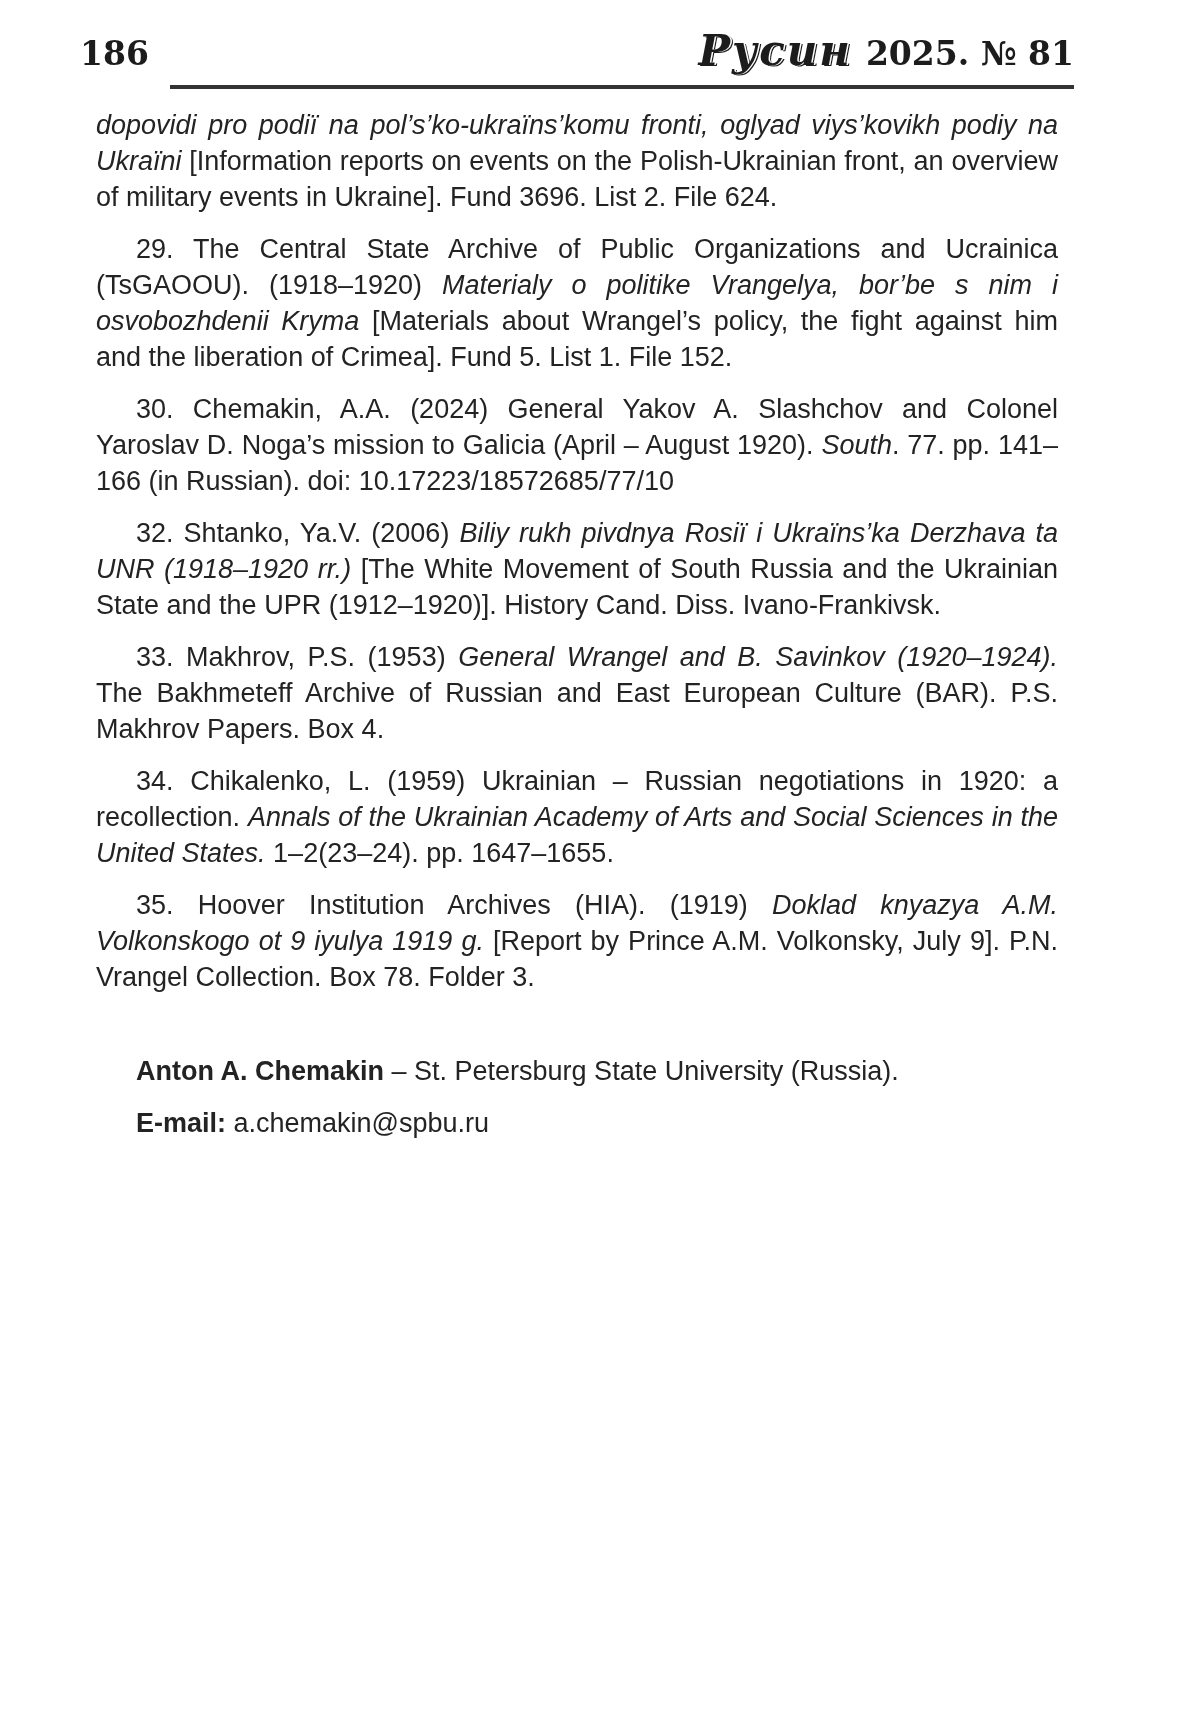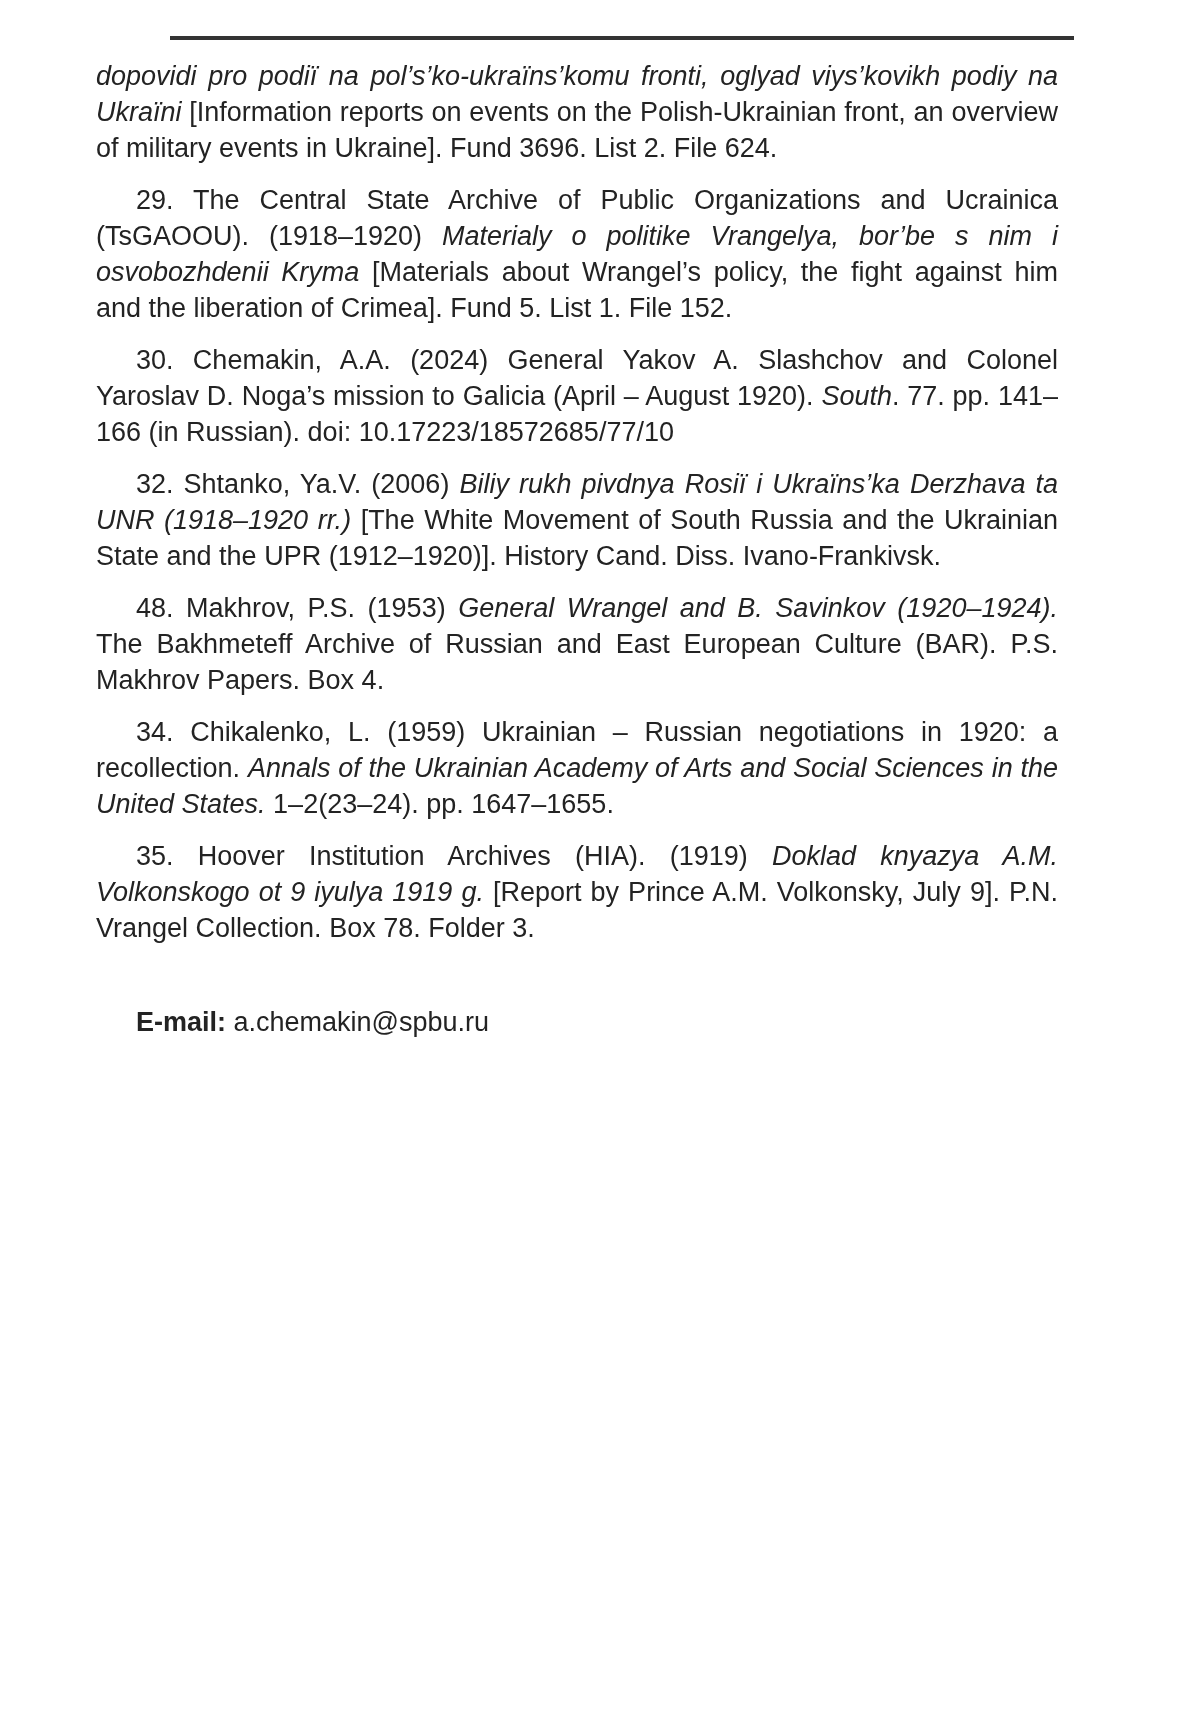--- a/index.html
+++ b/index.html
@@ -74,42 +74,50 @@
   .seg-bold   { font-weight: bold; }
   .author-info {
     margin-top: 58px;
   }
 </style>
 </head>
 <body>
 
 <div class="page">
 
+  <div class="running-head">
+    <span class="page-number">186</span>
+    <span class="head-right">
+      <span class="journal-logo">Русин</span>
+      <span class="issue-info">2025. № 81</span>
+    </span>
+  </div>
   <div class="head-rule"></div>
 
   <div class="references">
 
     <p class="ref-paragraph"><span class="seg-italic">dopovidi pro podiï na pol’s’ko-ukraïns’komu fronti, oglyad viys’kovikh podiy na Ukraïni </span><span>[Information reports on events on the Polish-Ukrainian front, an overview of military events in Ukraine]. Fund 3696. List 2. File 624.</span></p>
 
     <p class="ref-paragraph indented"><span>29. The Central State Archive of Public Organizations and Ucrainica (TsGAOOU). (1918–1920) </span><span class="seg-italic">Materialy o politike Vrangelya, bor’be s nim i osvobozhdenii Kryma </span><span>[Materials about Wrangel’s policy, the fight against him and the liberation of Crimea]. Fund 5. List 1. File 152.</span></p>
 
     <p class="ref-paragraph indented"><span>30. Chemakin, A.A. (2024) General Yakov A. Slashchov and Colonel Yaroslav D. Noga’s mission to Galicia (April – August 1920). </span><span class="seg-italic">South</span><span>. 77. pp. 141–166 (in Russian). doi: 10.17223/18572685/77/10</span></p>
 
 
     <p class="ref-paragraph indented"><span>32. Shtanko, Ya.V. (2006) </span><span class="seg-italic">Biliy rukh pivdnya Rosiï i Ukraïns’ka Derzhava ta UNR (1918–1920 rr.) </span><span>[The White Movement of South Russia and the Ukrainian State and the UPR (1912–1920)]. History Cand. Diss. Ivano-Frankivsk.</span></p>
 
-    <p class="ref-paragraph indented"><span>48. Makhrov, P.S. (1953) </span><span class="seg-italic">General Wrangel and B. Savinkov (1920–1924).</span><span> The Bakhmeteff Archive of Russian and East European Culture (BAR). P.S. Makhrov Papers. Box 4.</span></p>
+    <p class="ref-paragraph indented"><span>33. Makhrov, P.S. (1953) </span><span class="seg-italic">General Wrangel and B. Savinkov (1920–1924).</span><span> The Bakhmeteff Archive of Russian and East European Culture (BAR). P.S. Makhrov Papers. Box 4.</span></p>
 
     <p class="ref-paragraph indented"><span>34. Chikalenko, L. (1959) Ukrainian – Russian negotiations in 1920: a recollection. </span><span class="seg-italic">Annals of the Ukrainian Academy of Arts and Social Sciences in the United States.</span><span> 1–2(23–24). pp. 1647–1655.</span></p>
 
     <p class="ref-paragraph indented"><span>35. Hoover Institution Archives (HIA). (1919) </span><span class="seg-italic">Doklad knyazya A.M. Volkonskogo ot 9 iyulya 1919 g. </span><span>[Report by Prince A.M. Volkonsky, July 9]. P.N. Vrangel Collection. Box 78. Folder 3.</span></p>
 
   </div>
 
   <div class="author-info">
 
 
+    <p class="author-paragraph indented"><span class="seg-bold">Anton A. Chemakin</span><span> – St. Petersburg State University (Russia).</span></p>
 
     <p class="author-paragraph indented"><span class="seg-bold">E-mail:</span><span> a.chemakin@spbu.ru</span></p>
 
   </div>
 
 </div>
 
 </body></html>

